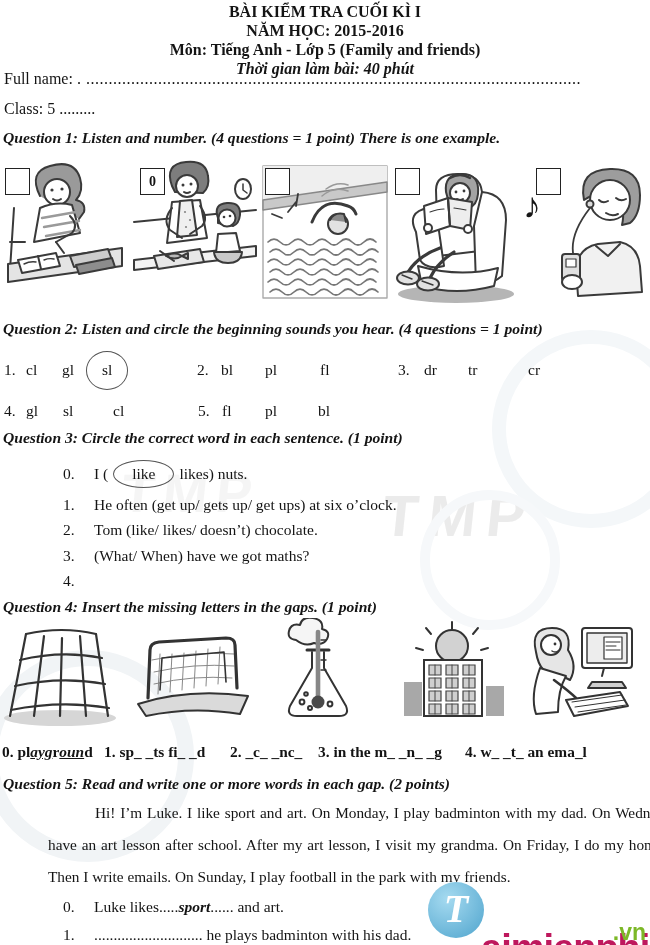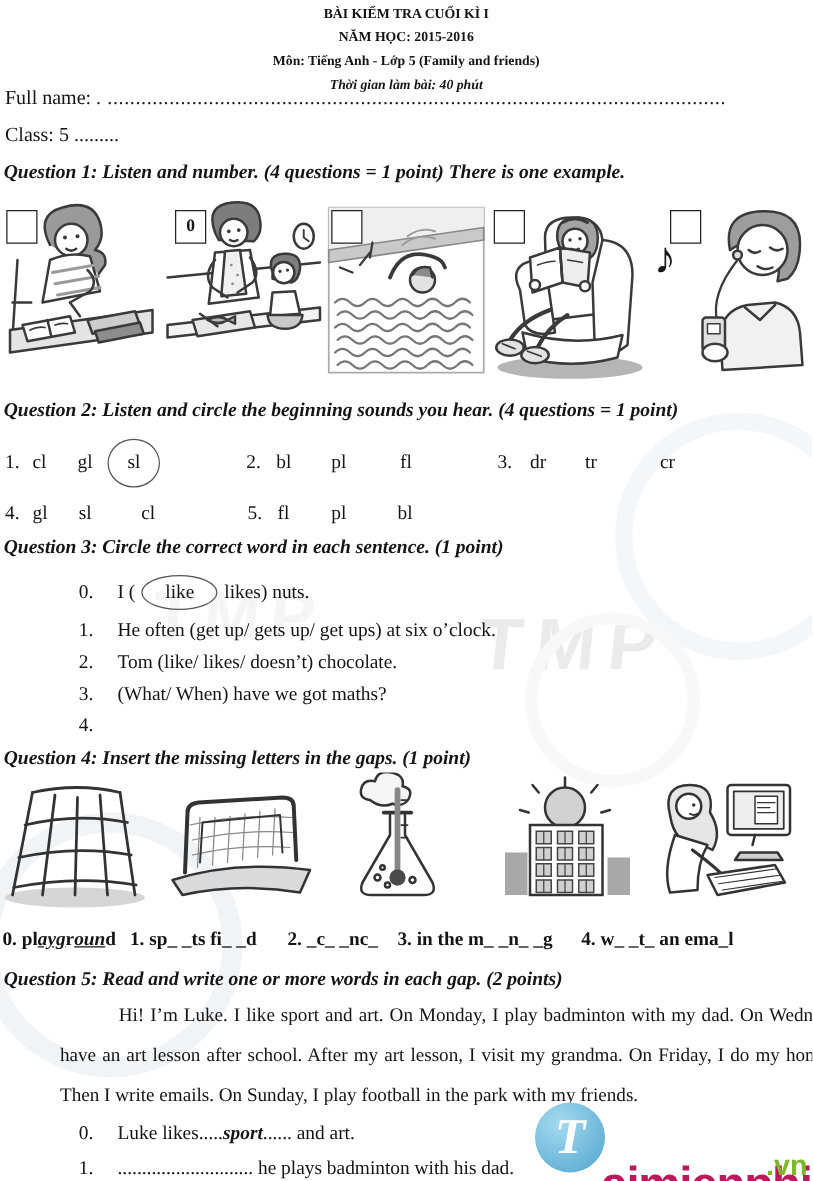--- a/index.html
+++ b/index.html
@@ -10,21 +10,21 @@
   .wm-tmp1{left:383px;top:482px;font:bold 58px "Liberation Sans",sans-serif;color:#dcdcdc;
            opacity:.55;letter-spacing:10px;transform:skewX(-6deg);}
   .wm-tmp2{left:122px;top:462px;font:bold 54px "Liberation Sans",sans-serif;color:#ececec;
            opacity:.5;letter-spacing:8px;transform:skewX(-6deg);}
   .wm-ring{border-radius:50%;}
   .ring1{left:-18px;top:650px;width:180px;height:180px;border:16px solid #f1f4f6;}
   .ring2{right:-40px;top:330px;width:170px;height:170px;border:14px solid #f4f7f9;}
   .ring3{left:420px;top:490px;width:120px;height:120px;border:10px solid #f6f8fa;}
   
   .z{position:absolute;z-index:1;}
-  .hdr{top:2px;left:0;width:650px;text-align:center;font-size:11px;font-weight:bold;line-height:19px;}
+  .hdr{top:2px;left:0;width:650px;text-align:center;font-size:16px;font-weight:bold;line-height:19px;}
   .hdr .it{font-weight:bold;font-style:italic;}
   .fields{left:4px;top:70px;width:640px;font-size:16px;}
   .frow{white-space:nowrap;overflow:hidden;}
   .frow.r2{margin-top:12px;}
   .flabel{font-weight:normal;}
   .fdots{letter-spacing:.5px;}
   .qtitle{left:3px;font-size:15.6px;font-weight:bold;font-style:italic;white-space:nowrap;}
   
   .q1row{top:156px;left:0;width:650px;height:154px;display:flex;}
   .q1cell{position:relative;width:130px;height:154px;}

